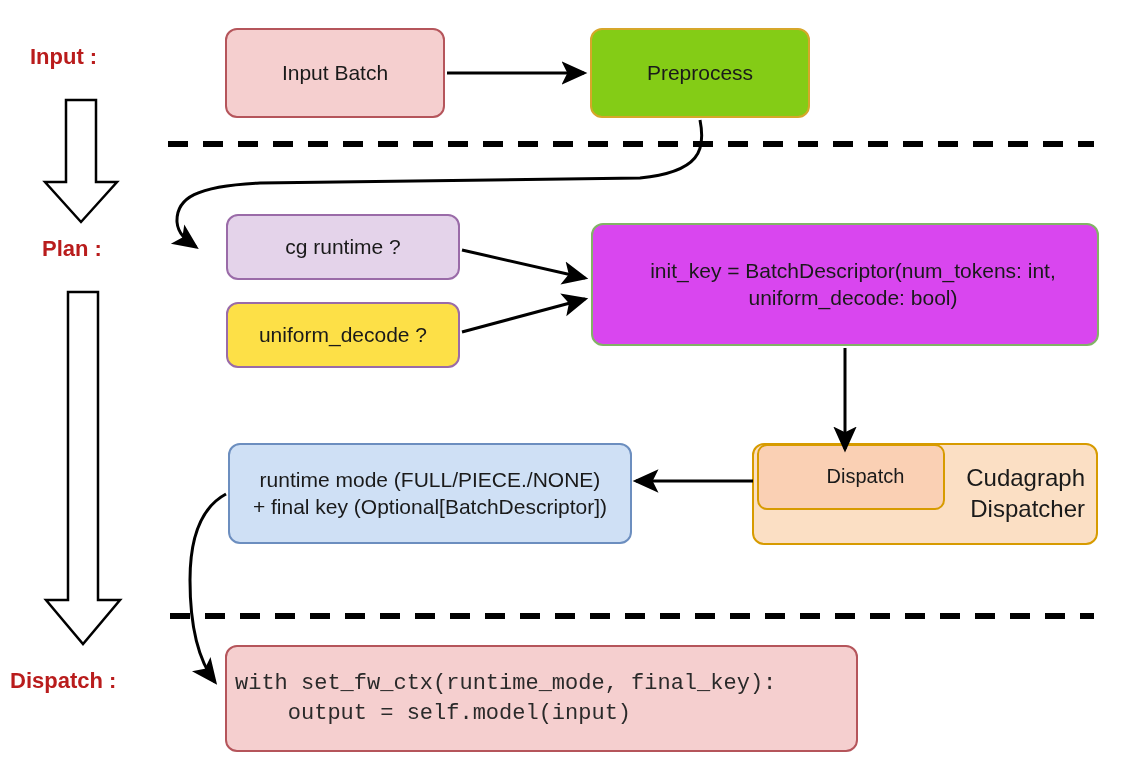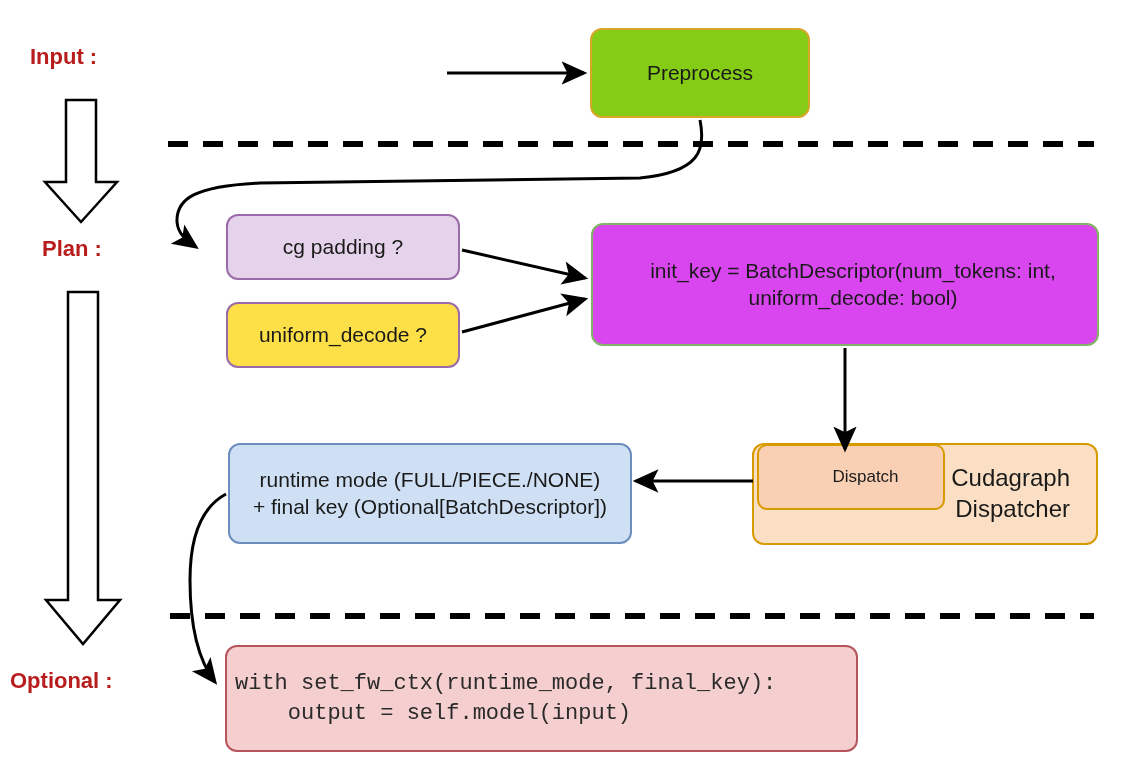--- a/index.html
+++ b/index.html
@@ -56,31 +56,35 @@
 </style>
 </head>
 <body>
 
 <div id="stage">
 
   <div class="stage-label" style="left:30px;top:44px;">Input :</div>
 
   <div class="stage-label" style="left:42px;top:236px;">Plan :</div>
 
-  <div class="stage-label" style="left:10px;top:668px;">Optional :</div>
+  <div class="stage-label" style="left:10px;top:668px;">Dispatch :</div>
 
+  <div class="node" style="left:225px;top:28px;width:220px;height:90px;
+       background:#f5cfcf;border:2px solid #b5555b;">
+    <span>Input Batch</span>
+  </div>
 
   <div class="node" style="left:590px;top:28px;width:220px;height:90px;
        background:#84cc16;border:2px solid #d6a72a;">
     <span>Preprocess</span>
   </div>
 
   <div class="node" style="left:226px;top:214px;width:234px;height:66px;
        background:#e4d3ea;border:2px solid #9a6ba8;">
-    <span>cg padding ?</span>
+    <span>cg runtime ?</span>
   </div>
 
   <div class="node" style="left:226px;top:302px;width:234px;height:66px;
        background:#fde047;border:2px solid #9a6ba8;">
     <span>uniform_decode ?</span>
   </div>
 
   <div class="node" style="left:591px;top:223px;width:508px;height:123px;
        background:#d946ef;border:2px solid #82b366;flex-direction:column;padding-left:24px;">
     <span>init_key = BatchDescriptor(num_tokens: int,</span>
@@ -88,27 +92,27 @@
   </div>
 
   <div class="node" style="left:228px;top:443px;width:404px;height:101px;
        background:#cfe0f5;border:2px solid #6c8ebf;flex-direction:column;">
     <span>runtime mode (FULL/PIECE./NONE)</span>
     <span>+ final key (Optional[BatchDescriptor])</span>
   </div>
 
   <div class="node label-tr" style="left:752px;top:443px;width:346px;height:102px;
        background:#fbdfc4;border:2px solid #d79b00;flex-direction:column;
-       align-items:flex-end;justify-content:center;padding-right:26px;font-size:24px;">
+       align-items:flex-end;justify-content:center;padding-right:11px;font-size:24px;">
     <span>Cudagraph</span>
     <span>Dispatcher</span>
   </div>
 
   <div class="node" style="left:757px;top:444px;width:188px;height:66px;
-       background:#fad0b4;border:2px solid #d79b00;border-radius:10px;font-size:17px;padding-left:37px;">
+       background:#fad0b4;border:2px solid #d79b00;border-radius:10px;font-size:20px;padding-left:37px;">
     <span>Dispatch</span>
   </div>
 
   <div class="node code" style="left:225px;top:645px;width:633px;height:107px;
        background:#f5cfcf;border:2px solid #b5555b;flex-direction:column;align-items:flex-start;justify-content:center;">
     <span>with set_fw_ctx(runtime_mode, final_key):</span>
     <span>    output = self.model(input)</span>
   </div>
 
   <svg class="overlay" viewBox="0 0 1142 770" xmlns="http://www.w3.org/2000/svg" aria-hidden="true">

